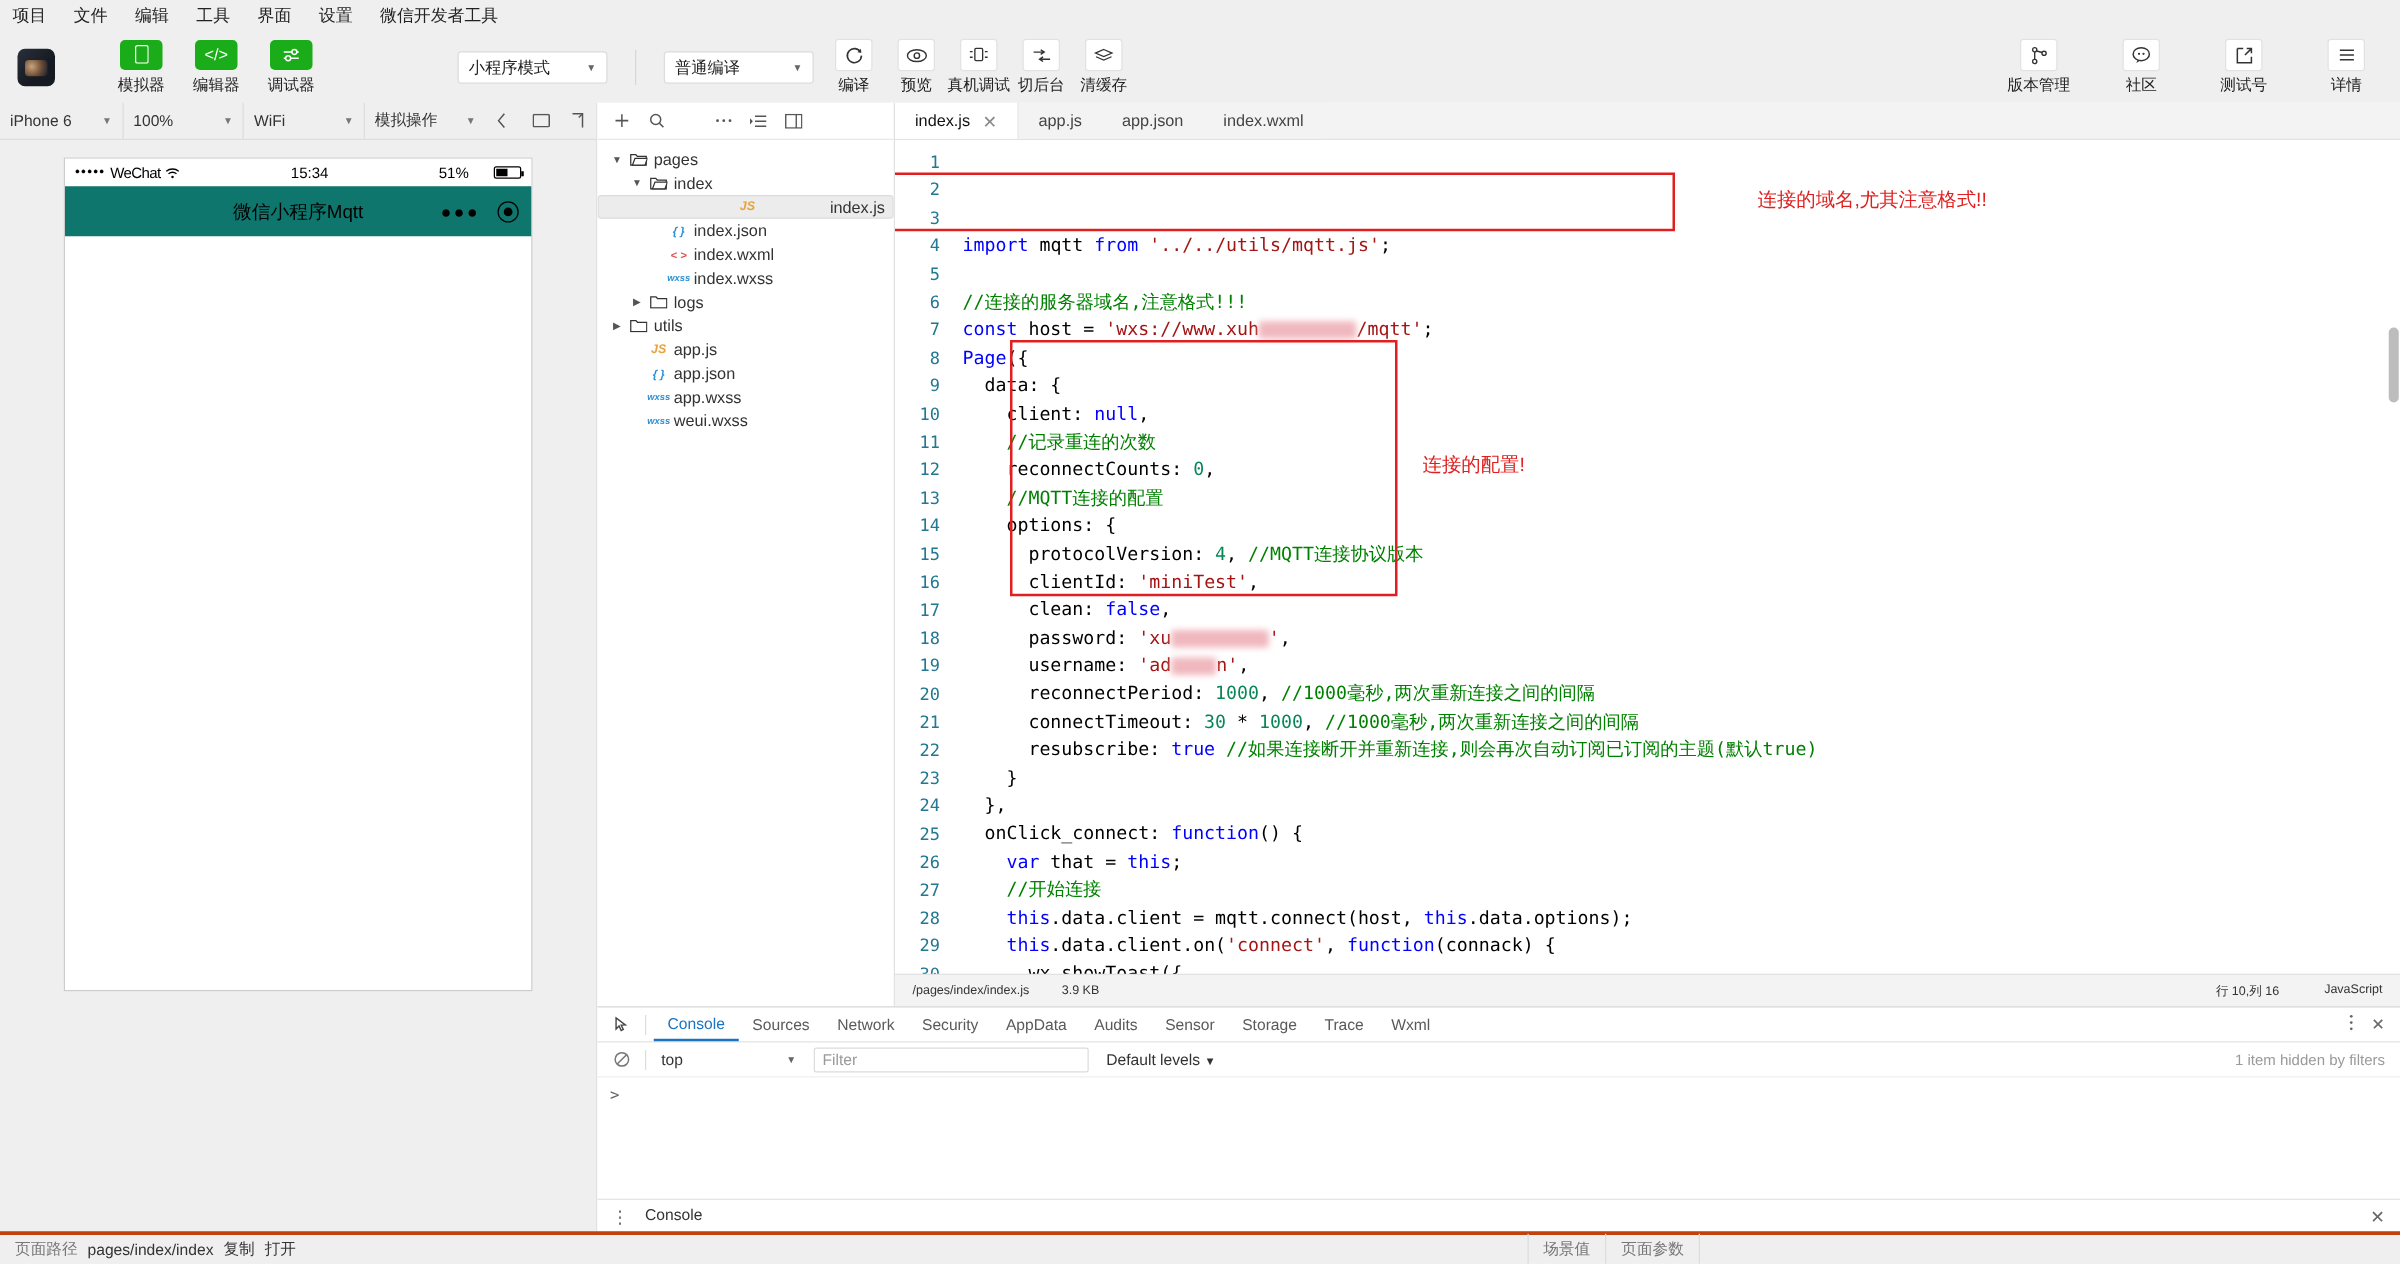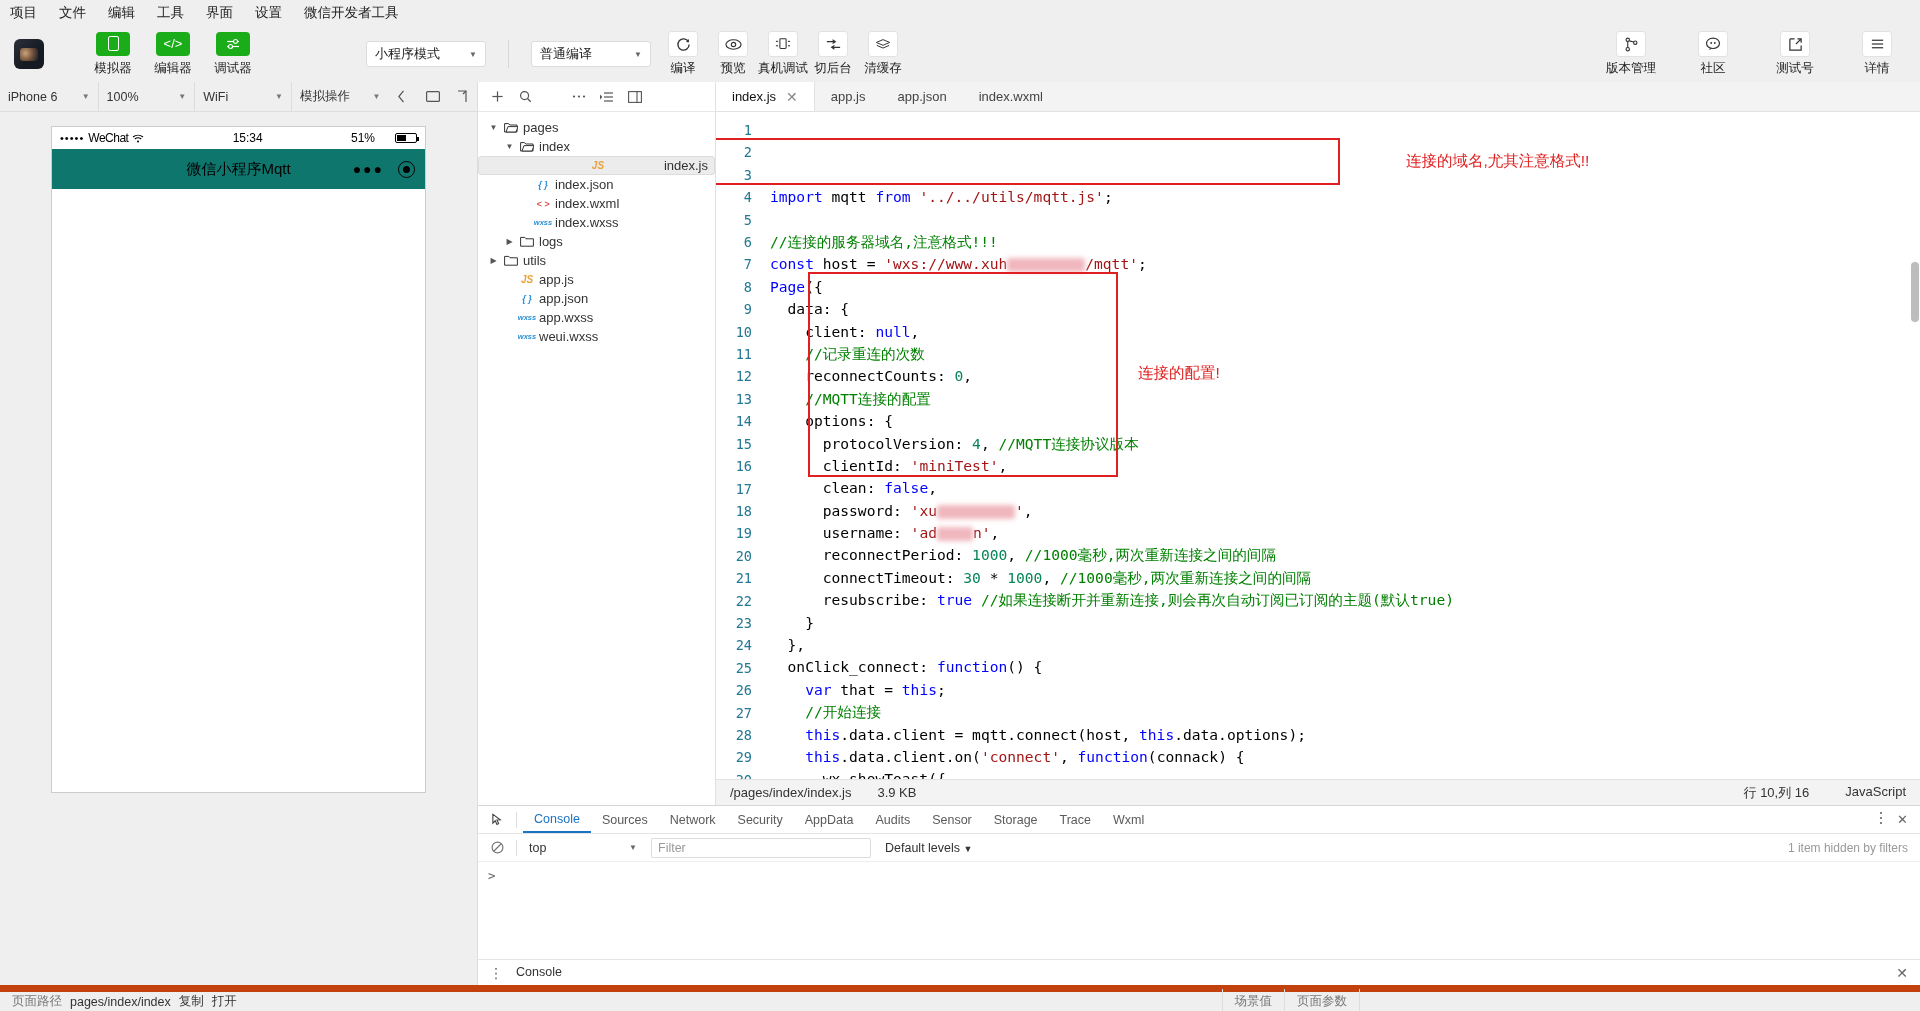--- a/index.html
+++ b/index.html
@@ -131,21 +131,21 @@
   .fn  { color: #0000ff; }
   .pl  { color: #000; }
   .blur { display: inline-block; background: #f0b7be; filter: blur(2.4px);
           border-radius: 2px; vertical-align: middle; }
 
   .redbox { position: absolute; border: 2px solid #e02020; pointer-events: none; }
   .annot { position: absolute; color: #e02020; font-size: 15.5px;
            font-family: "Liberation Sans", sans-serif; white-space: nowrap; }
 
   .edstatus { height: 26px; display: flex; align-items: center; background: #f3f3f3;
-              border-top: 1px solid #e2e2e2; font-size: 13px; color: #333; padding: 0 14px; }
+              border-top: 1px solid #e2e2e2; font-size: 10px; color: #333; padding: 0 14px; }
   .edstatus .sp { margin-left: auto; display: flex; gap: 36px; }
 
   
   .console { height: 180px; display: flex; flex-direction: column; background: #fff;
              border-top: 1px solid #d6d6d6; }
   .ctabs { height: 28px; display: flex; align-items: center; gap: 0; border-bottom: 1px solid #e4e4e4;
            padding-left: 6px; position: relative; }
   .ctabs .cursor-ic { width: 26px; display: flex; align-items: center; justify-content: center;
                       color: #444; }
   .cdiv { width: 1px; height: 16px; background: #ddd; margin: 0 6px; }
@@ -166,21 +166,21 @@
   .chid { margin-left: auto; font-size: 12px; color: #9a9a9a; padding-right: 12px; }
   .clog { flex: 1; padding: 6px 10px; font-family: "DejaVu Sans Mono", monospace;
           font-size: 12.5px; color: #666; }
   .cbottom { height: 26px; display: flex; align-items: center; border-top: 1px solid #e4e4e4;
              padding-left: 6px; }
   .cbottom .dots { width: 24px; text-align: center; color: #666; font-size: 14px; }
   .cbottom .lbl { font-size: 12.5px; color: #333; border-bottom: 2px solid transparent; padding: 0 8px; }
   .cbottom .close { margin-left: auto; padding-right: 12px; color: #666; font-size: 14px; }
 
   
-  .footer { height: 26px; background: #efefef; border-top: 7px solid #c2410c; display: flex;
+  .footer { height: 26px; background: #efefef; border-top: 3px solid #c2410c; display: flex;
             align-items: center; font-size: 12.5px; color: #333; flex: 0 0 26px; }
   .footer .cell { padding: 0 12px; height: 26px; display: flex; align-items: center; gap: 8px; }
   .footer .muted { color: #777; }
   .footer .link { color: #333; cursor: default; }
   .footer .sep { width: 1px; height: 26px; background: #ddd; }
 
   .scrollbar-v { position: absolute; right: 0; top: 0; width: 10px; height: 100%; }
   .scrollbar-v i { position: absolute; right: 1px; top: 150px; width: 8px; height: 60px;
                    background: #bdbdbd; border-radius: 4px; display: block; }
 </style>

